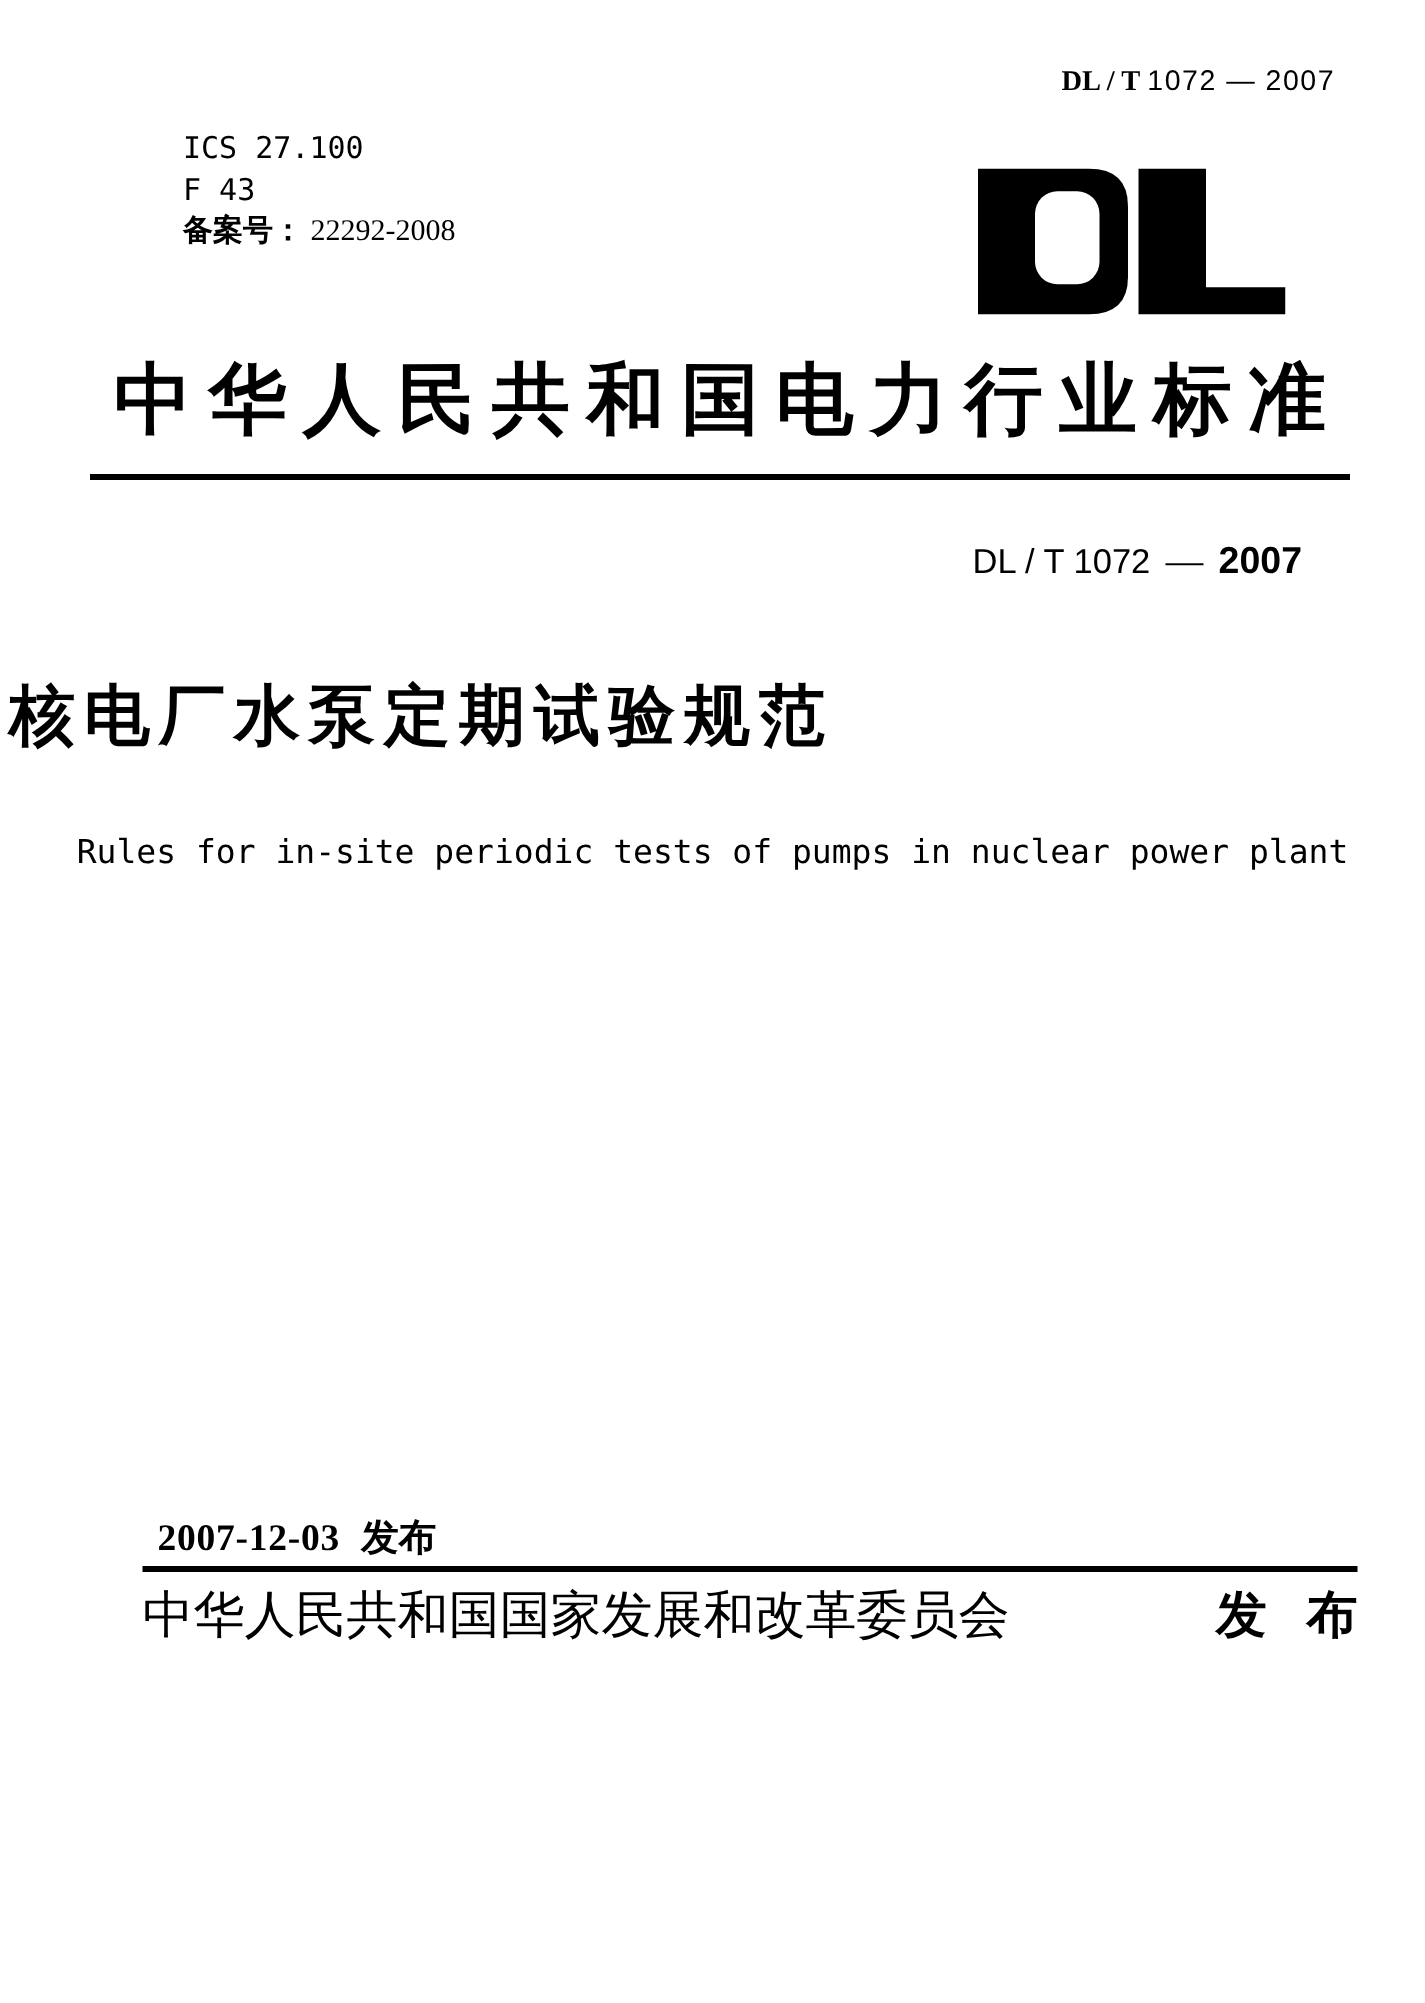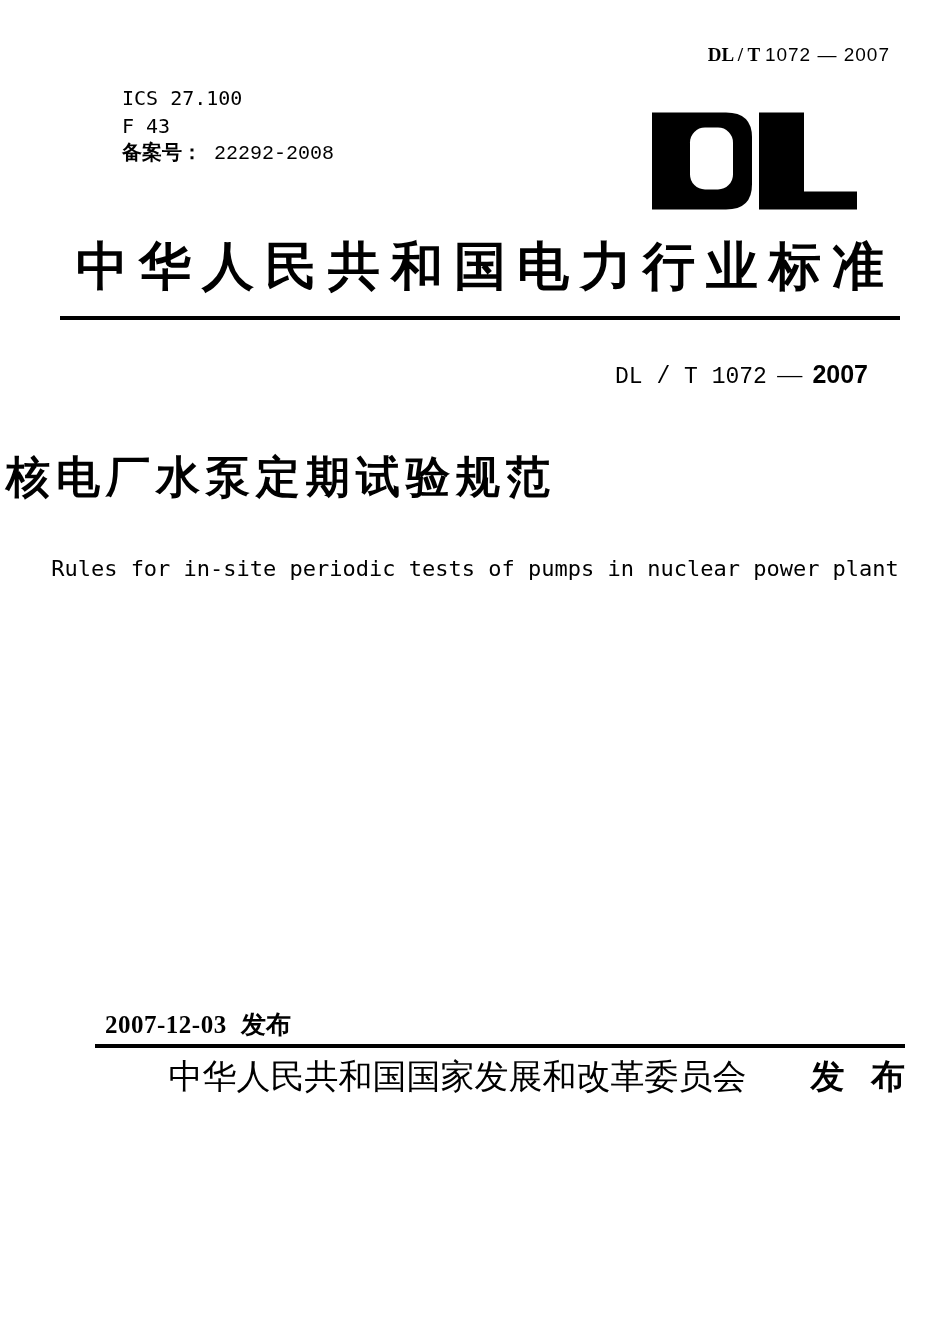--- a/index.html
+++ b/index.html
@@ -47,21 +47,21 @@
   .ics-block {
     position: absolute;
     top: 84px;
     left: 122px;
     font-family: "DejaVu Sans Mono", "Liberation Mono", monospace;
     font-size: 20px;
     line-height: 28px;
     white-space: nowrap;
   }
   .ics-block .record-line {
-    font-family: Liberation Mono, monospace;
+    font-family: Liberation Serif, serif;
     text-align: right;
   }
   .ics-block .record-label {
     font-weight: bold;
   }
 
   
   .dl-logo {
     position: absolute;
     top: 112px;
@@ -97,21 +97,21 @@
 
   
   .standard-number {
     position: absolute;
     top: 360px;
     right: 82px;
     font-size: 25px;
     white-space: nowrap;
   }
   .standard-number .num-code {
-    font-family: Liberation Mono, monospace;
+    font-family: Liberation Sans, sans-serif;
     font-weight: 400;
     font-size: 23px;
   }
   .standard-number .num-dash {
     font-family: "Liberation Serif", "DejaVu Serif", serif;
     padding: 0 4px;
   }
   .standard-number .num-year {
     font-family: Liberation Sans, sans-serif;
     font-weight: bold;
@@ -174,21 +174,21 @@
     height: 4px;
     background: #000000;
   }
 
   .footer-issuer {
     position: absolute;
     top: 1054px;
     left: 95px;
     width: 810px;
     display: flex;
-    justify-content: flex-end;
+    justify-content: space-between;
     align-items: baseline;
     gap: 64px;
     font-family: "Liberation Serif", "DejaVu Serif", serif;
     font-size: 34px;
     white-space: nowrap;
   }
   .footer-issuer .publish-label {
     word-spacing: 18px;
     font-weight: 600;
   }

